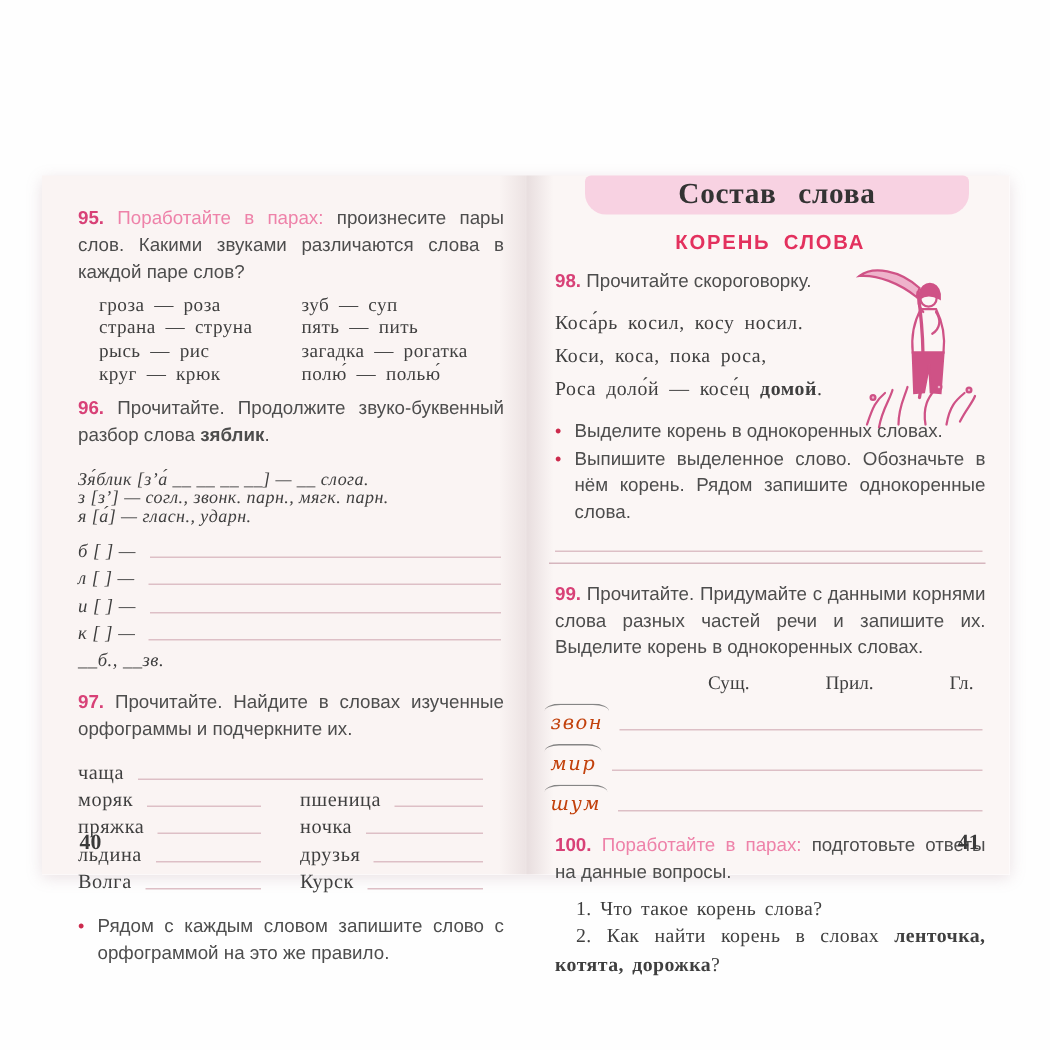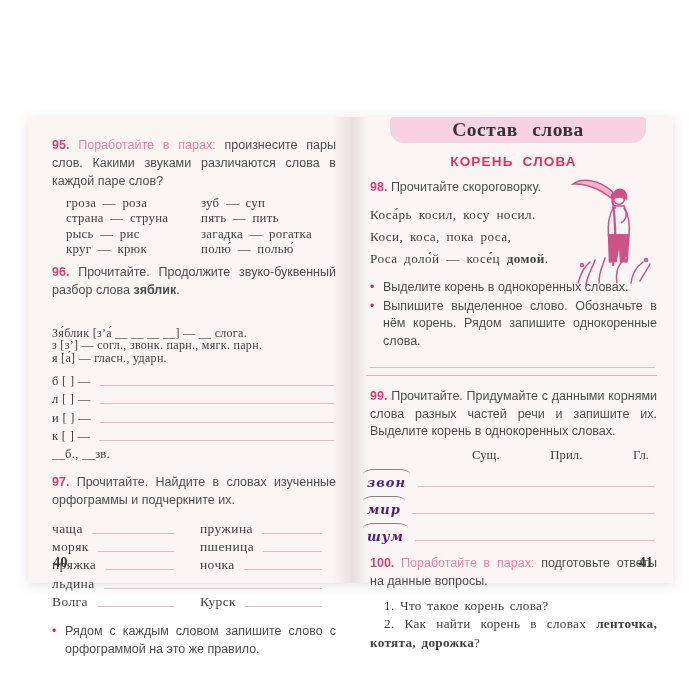--- a/index.html
+++ b/index.html
@@ -33,22 +33,22 @@
 
   .serif{font-family:"Liberation Serif",serif;color:var(--serif-ink);}
 
   
   .pairs{margin:6px 0 7px 14px;}
   .prow{display:flex;}
   .pcell{width:50%;font-family:"Liberation Serif",serif;color:var(--serif-ink);
          font-size:12.8px;line-height:15.2px;letter-spacing:.3px;word-spacing:3px;}
 
   
-  .analysis{margin-top:27px;font-family:"Liberation Serif",serif;color:var(--serif-ink);
-            font-size:12px;letter-spacing:.3px;}
+  .analysis{margin-top:13px;font-family:"Liberation Serif",serif;color:var(--serif-ink);
+            font-size:12px;letter-spacing:.3px;font-style:italic;}
   .aline{line-height:12.6px;}
   .brow{display:flex;align-items:flex-end;height:18.5px;}
   .btext{font-family:"Liberation Serif",serif;font-size:12.5px;color:var(--serif-ink);white-space:pre;}
   .wline{flex:1;border-bottom:1px solid var(--line);margin:0 2px 3px 9px;}
   .totals{margin-top:3px;font-size:12.5px;}
 
   
   .wordgrid{margin-top:9px;}
   .wrow{display:flex;gap:12px;height:18.2px;}
   .wcell{flex:1;display:flex;align-items:flex-end;}
@@ -82,21 +82,21 @@
   .writeline{margin:13px 2px 0 0;border-bottom:1px solid var(--line);height:4px;}
   .divider{margin:5px 0 0 -4px;border-bottom:1px solid #d6b6be;height:3px;}
 
   .theads{display:flex;justify-content:space-between;margin:7px 8px 1px 102px;
           font-family:"Liberation Serif",serif;font-size:12.8px;color:var(--serif-ink);}
   .rrow{display:flex;align-items:flex-end;height:27px;}
   .rootwrap{position:relative;margin-left:-6px;padding:0 3px;}
   .rootwrap::before{content:"";position:absolute;left:-1px;right:-1px;top:-4px;height:9px;
           border-top:1.4px solid #858585;border-radius:50%/100%;}
   .hand{font-family:"DejaVu Serif",serif;font-style:italic;font-size:13px;
-        color:#4c1d95;letter-spacing:1px;font-weight:bold;}
+        color:#c2410c;letter-spacing:1px;}
   .rrow .wline{margin:0 2px 4px 8px;}
 
   .q{font-family:"Liberation Serif",serif;font-size:13.2px;color:var(--serif-ink);
      line-height:18.5px;text-indent:14px;letter-spacing:.3px;word-spacing:2px;text-align:justify;}
   .mt6{margin-top:6px;} .mt8{margin-top:8px;} .mt10{margin-top:10px;}
   .mt12{margin-top:12px;}
 </style>
 </head>
 <body>
 
@@ -163,24 +163,20 @@
       <span class="num">97.</span>
       <span>Прочитайте. Найдите в словах изученные орфограммы и подчеркните их.</span>
     </p>
 
     <div class="wordgrid">
       <div class="wrow">
         <span class="wcell">
             <span class="wword">чаща</span>
             <span class="wline"></span>
           </span>
-        <span class="wcell">
-            <span class="wword">пружина</span>
-            <span class="wline"></span>
-          </span>
       </div>
       <div class="wrow">
         <span class="wcell">
             <span class="wword">моряк</span>
             <span class="wline"></span>
           </span>
         <span class="wcell">
             <span class="wword">пшеница</span>
             <span class="wline"></span>
           </span>
@@ -191,20 +187,24 @@
             <span class="wline"></span>
           </span>
         <span class="wcell">
             <span class="wword">ночка</span>
             <span class="wline"></span>
           </span>
       </div>
       <div class="wrow">
         <span class="wcell">
             <span class="wword">льдина</span>
+            <span class="wline"></span>
+          </span>
+        <span class="wcell">
+            <span class="wword">друзья</span>
             <span class="wline"></span>
           </span>
       </div>
       <div class="wrow">
         <span class="wcell">
             <span class="wword">Волга</span>
             <span class="wline"></span>
           </span>
         <span class="wcell">
             <span class="wword">Курск</span>

